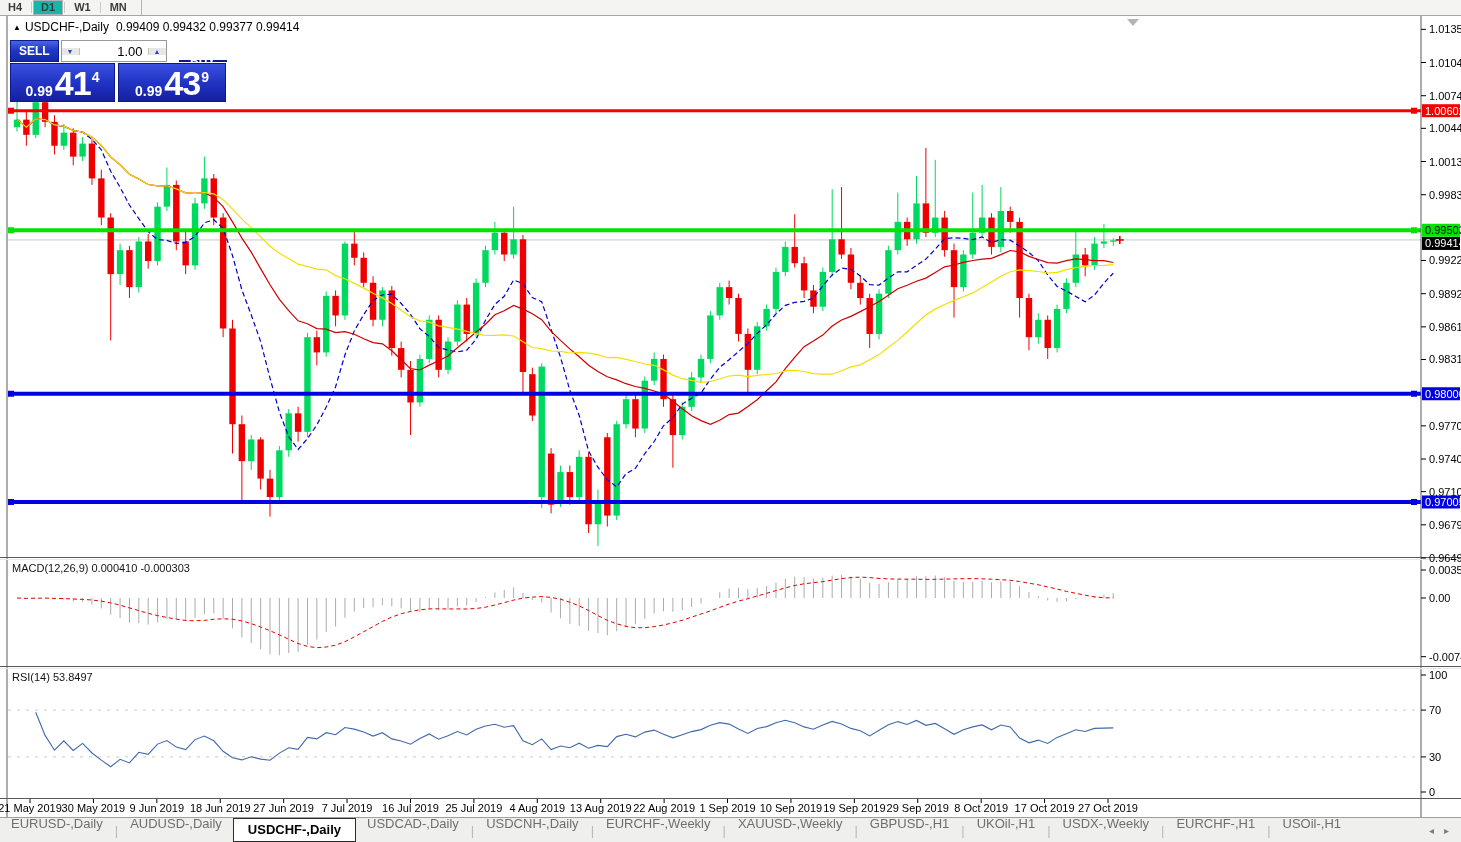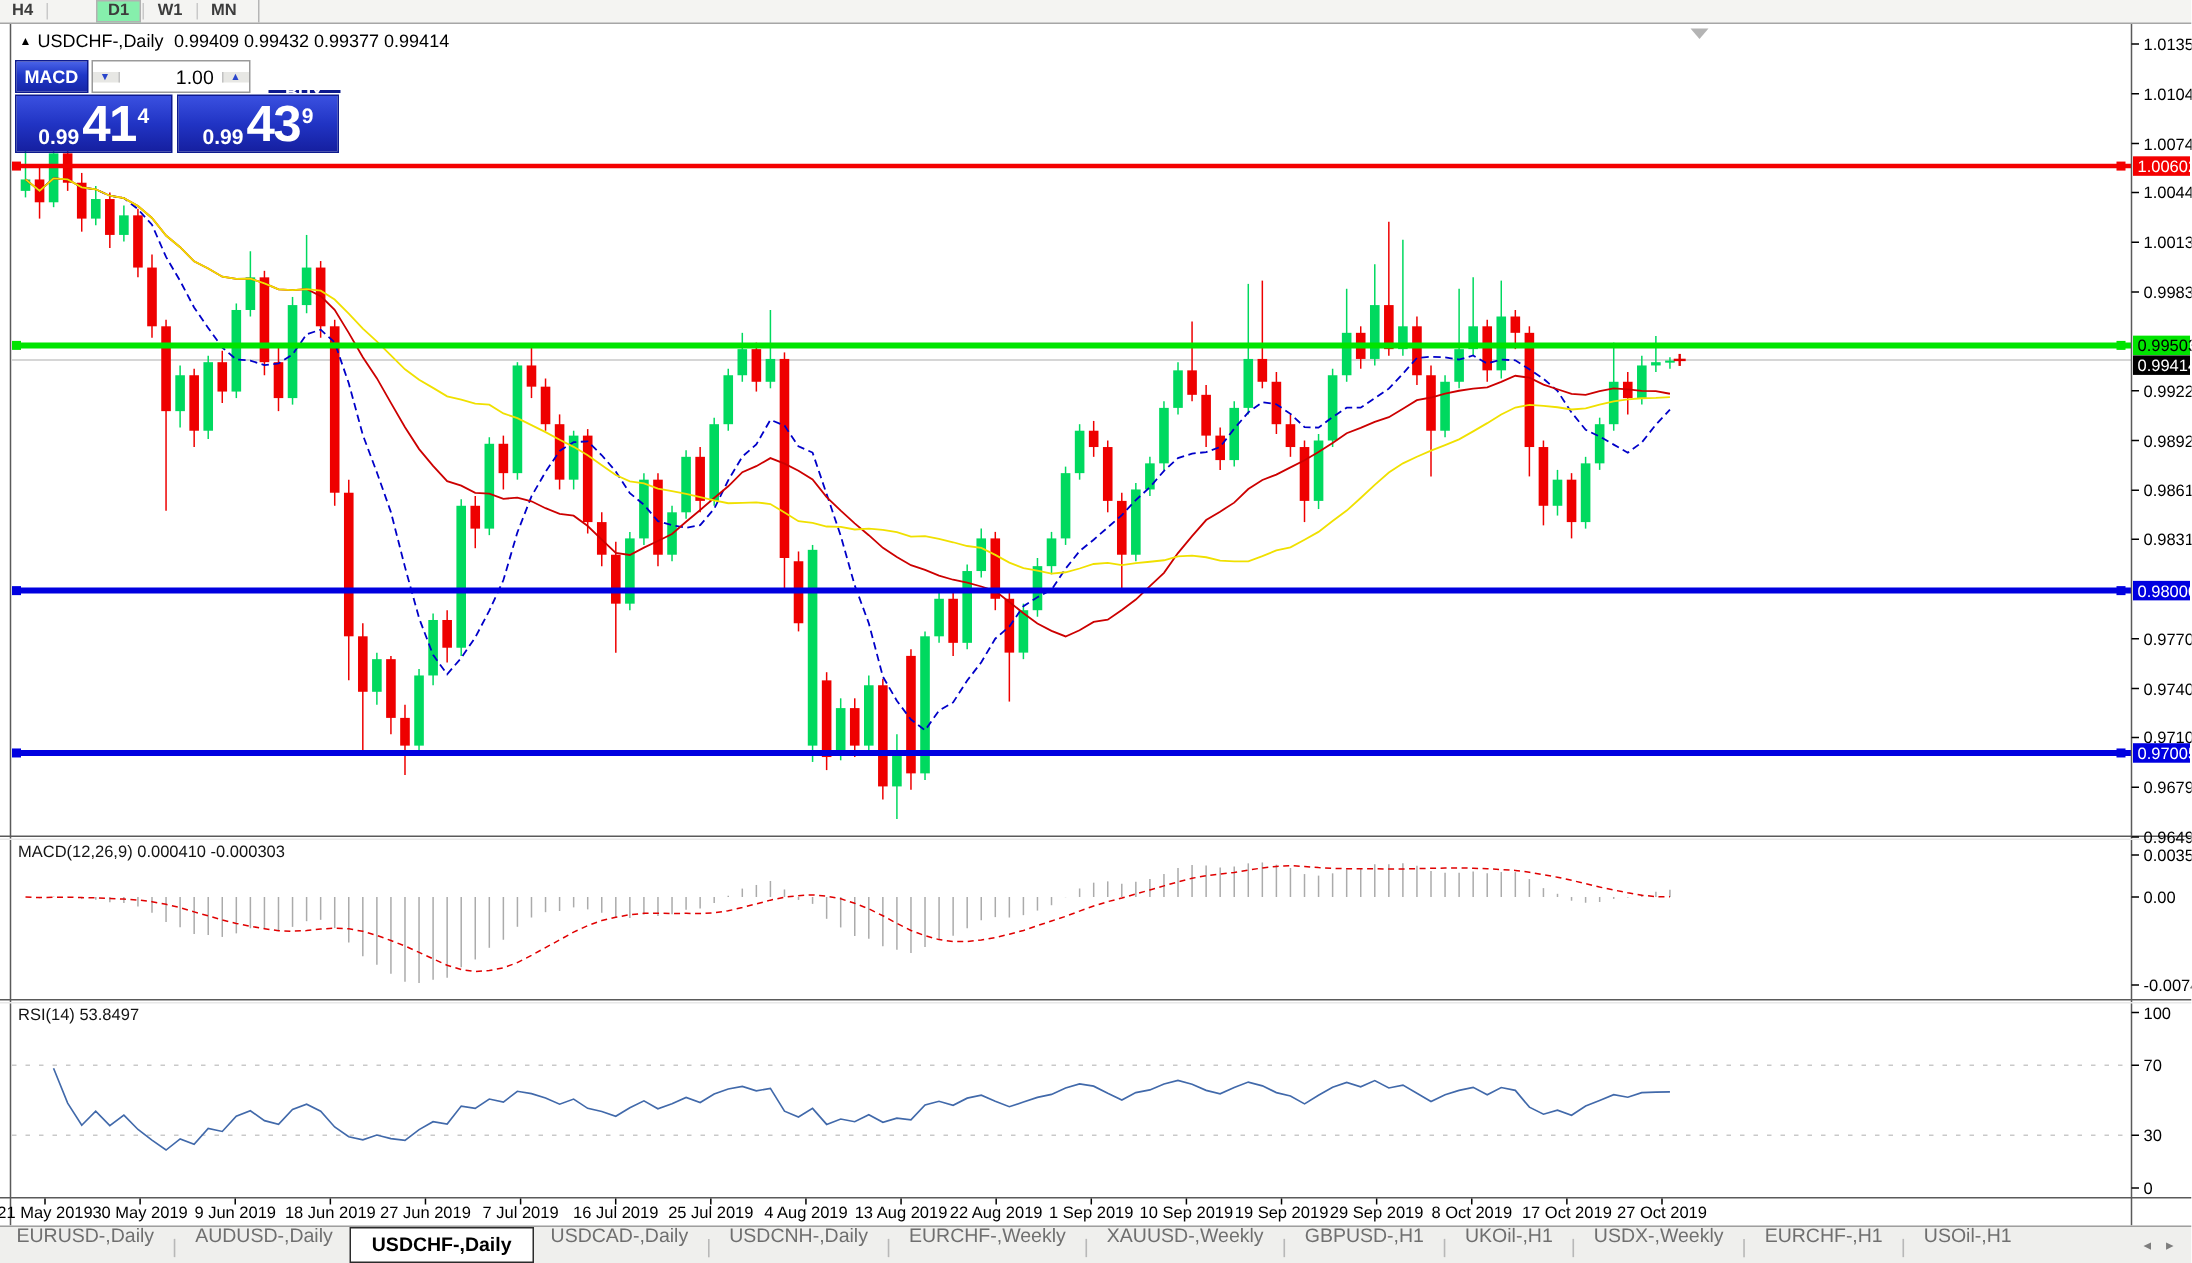--- a/index.html
+++ b/index.html
@@ -8,21 +8,21 @@
     font-family:"Liberation Sans",sans-serif;position:relative;
   }
   
   .toolbar{
     position:absolute;left:0;top:0;width:1461px;height:15px;
     background:#f4f4f2;border-bottom:1px solid #a6a6a6;
     display:flex;align-items:center;font-size:11px;color:#3c3c3c;z-index:6;font-weight:bold;
   }
   .tf-btn{padding:0 8px;height:15px;line-height:14px;cursor:default;}
   .tf-btn.active{background:#eceust;}
-  .tf-btn.active{background:#86efac;outline:1px solid #b2b2b2;outline-offset:-1px;margin-left:31px;}
+  .tf-btn.active{background:#14b8a6;outline:1px solid #b2b2b2;outline-offset:-1px;}
   .tf-sep{width:1px;height:11px;background:#c9c9c9;margin:0 1px;}
   .tf-groupsep{width:1px;height:15px;background:#b5b5b5;margin-left:6px;}
   
   .chart-title{position:absolute;left:13px;top:20px;font-size:12px;color:#000;z-index:4;white-space:nowrap;}
   .chart-title .tri{font-size:8px;vertical-align:1px;margin-right:4px;}
   .chart-title .ohlc{margin-left:7px;}
   
   .trade-panel{position:absolute;left:10px;top:40px;z-index:5;width:217px;}
   .tp-row1{display:flex;height:22px;}
   .btn-blue{
@@ -591,21 +591,21 @@
       <text x="1108" y="812" text-anchor="middle">27 Oct 2019</text>
     </g>
   </svg>
 
 <div class="chart-title">
   <span class="tri">▲</span><span>USDCHF-,Daily</span><span class="ohlc">0.99409 0.99432 0.99377 0.99414</span>
 </div>
 
 <div class="trade-panel">
   <div class="tp-row1">
-    <div class="btn-blue sell-btn">MACD</div>
+    <div class="btn-blue sell-btn">SELL</div>
     <div class="spinner">
       <button class="spin-btn spin-down">▼</button>
       <input class="vol-field" value="1.00" style="">
       <button class="spin-btn spin-up">▲</button>
     </div>
     <div class="btn-blue buy-btn">BUY</div>
   </div>
   <div class="tp-row2">
     <div class="price-tile">
       <span class="p-small">0.99</span>

